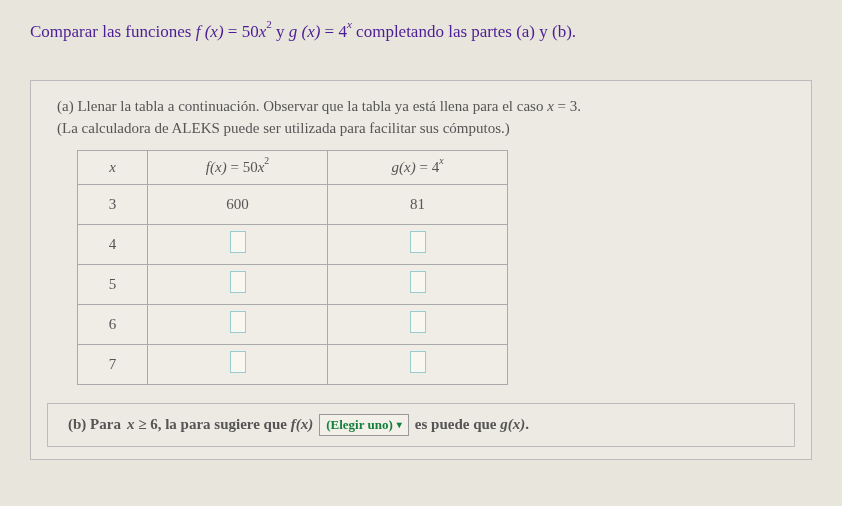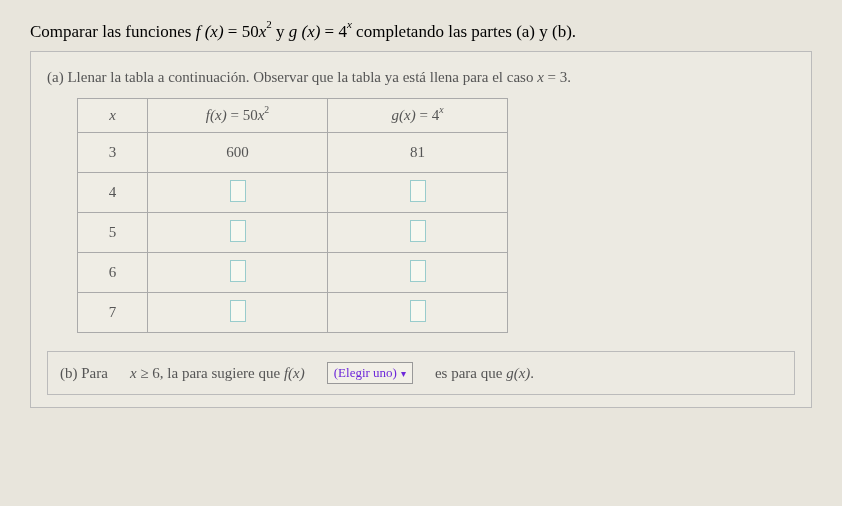--- a/index.html
+++ b/index.html
@@ -7,36 +7,37 @@
     background: #e8e5dc;
     font-family: Georgia, 'Times New Roman', serif;
     width: 842px;
     height: 506px;
     padding: 20px 30px;
     color: #444;
     overflow: hidden;
   }
   .prompt {
     font-size: 17px;
-    color: #000000;
-    margin-bottom: 7px;
+    color: #4c1d95;
+    margin-bottom: 36px;
     line-height: 1.4;
   }
   .math-i { font-style: italic; font-family: 'Times New Roman', serif; }
   .sup { font-size: 0.65em; position: relative; bottom: 0.8em; }
   .panel {
     border: 1px solid #bbb;
     background: #eceae2;
     padding: 14px 16px 12px 16px;
   }
   .part-a-text {
     font-size: 15px;
     color: #555;
     line-height: 1.5;
     margin-bottom: 10px;
+    margin-left: 10px;
   }
   .tbl-wrap { margin-left: 30px; margin-bottom: 18px; }
   table.data {
     border-collapse: collapse;
     background: #efede5;
   }
   table.data th, table.data td {
     border: 1px solid #aaa;
     text-align: center;
     vertical-align: middle;
@@ -51,55 +52,57 @@
   .col-gx { width: 180px; }
   .blank-box {
     display: inline-block;
     width: 16px;
     height: 22px;
     border: 1px solid #9cc;
     background: #f8f8f0;
   }
   .part-b {
     border: 1px solid #bbb;
-    padding: 10px 12px;
+    padding: 10px 20px;
     font-size: 15px;
     color: #555;
     display: flex;
     align-items: center;
-    gap: 22px;
+    gap: 6px;
     flex-wrap: wrap;
+    font-weight: bold;
   }
   .dropdown {
     display: inline-flex;
     align-items: center;
     border: 1px solid #999;
     background: #f2f0e8;
     padding: 2px 6px;
     font-size: 13px;
-    color: #6d28d9;
+    color: #15803d;
     gap: 4px;
   }
   .chev { font-size: 10px; }
   .ge { font-family: 'Times New Roman', serif; }
 </style>
 </head>
 <body>
 
 <div class="prompt">
   <span>Comparar las funciones </span><span class="math-i">f</span>
   <span class="math-i">(x)</span><span> = </span><span>50</span><span class="math-i">x</span><span class="sup">2</span><span> y </span><span class="math-i">g</span>
   <span class="math-i">(x)</span><span> = </span><span>4</span><span class="sup math-i">x</span><span> completando las partes (a) y (b).</span>
 </div>
 
 <div class="panel">
 
   <div class="part-a-text">
     <span>(a) Llenar la tabla a continuación. Observar que la tabla ya está llena para el caso </span><span class="math-i">x</span>
     = <span>3</span><span>.</span><br>
+    <span>(La calculadora de ALEKS puede ser utilizada para facilitar sus cómputos.)</span>
   </div>
 
   <div class="tbl-wrap">
     <table class="data">
       <thead>
         <tr>
           <th class="col-x">
             <span class="math-i">x</span>
           </th>
           <th class="col-fx">
@@ -145,18 +148,18 @@
     <span>
       <span class="math-i">x</span>
       <span class="ge">≥</span>
       <span>6</span><span>, la para sugiere que </span><span class="math-i">f</span><span class="math-i">(x)</span>
     </span>
     <span class="dropdown">
       <span>(Elegir uno)</span>
       <span class="chev">▾</span>
     </span>
     <span>
-      <span>es para que </span>
+      <span>es puede que </span>
       <span class="math-i">g</span><span class="math-i">(x)</span><span>.</span>
     </span>
   </div>
 
 </div>
 
 </body></html>

